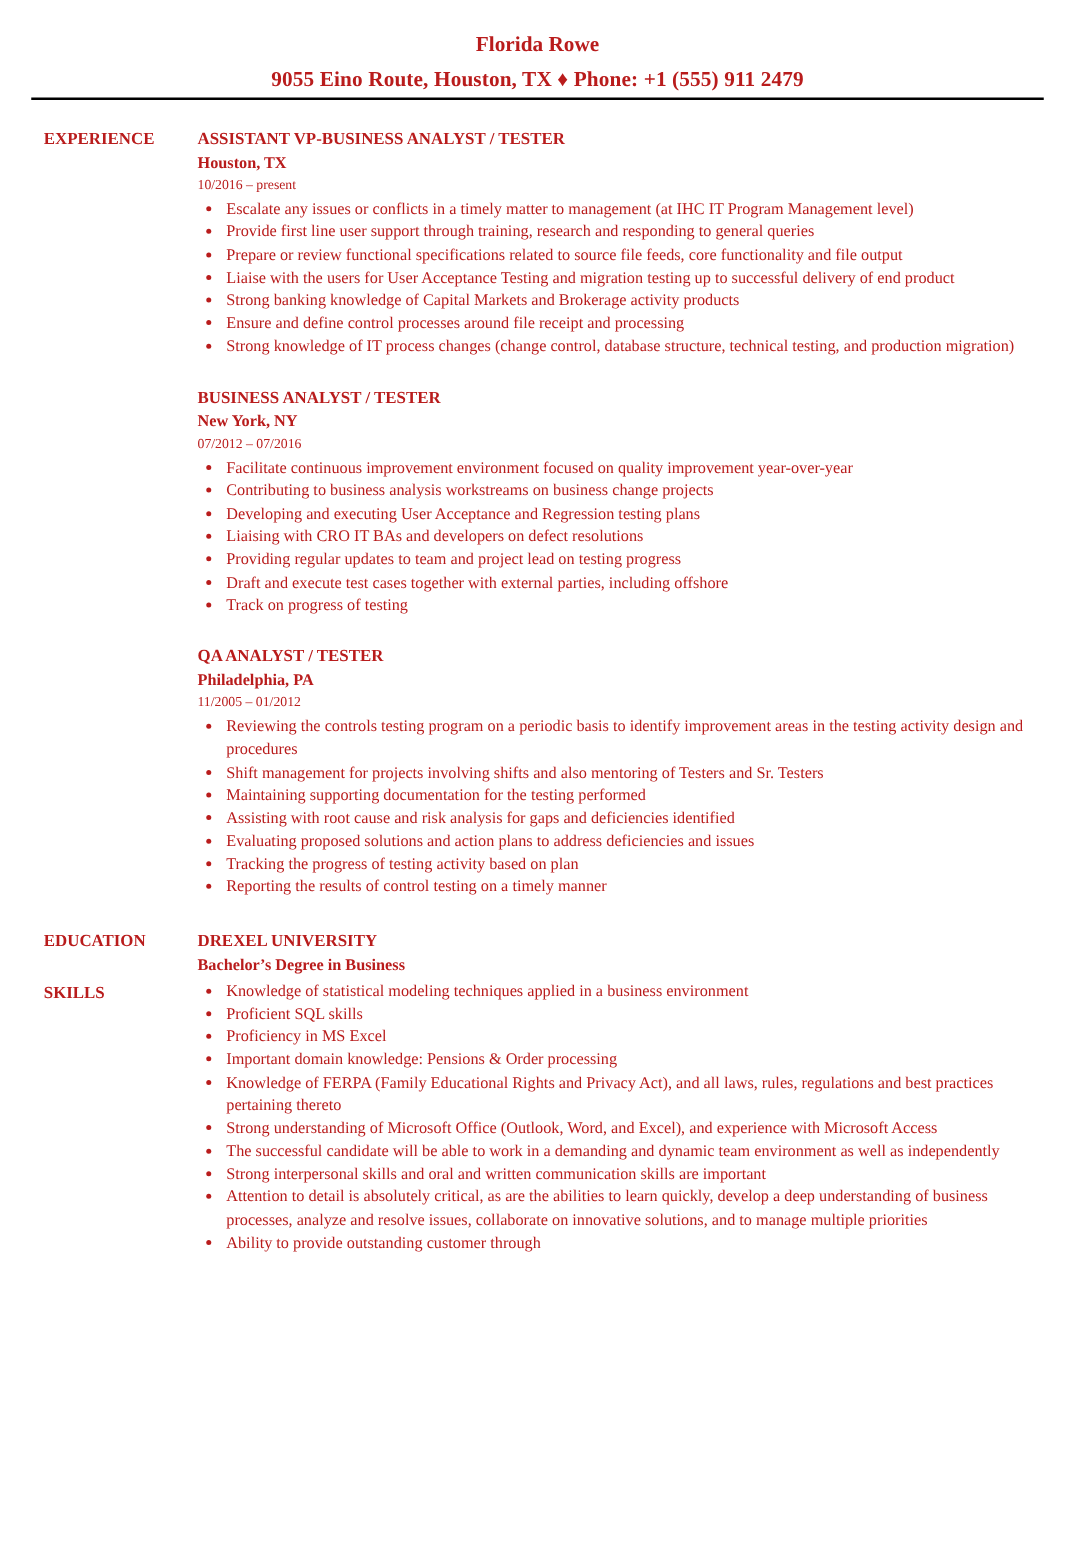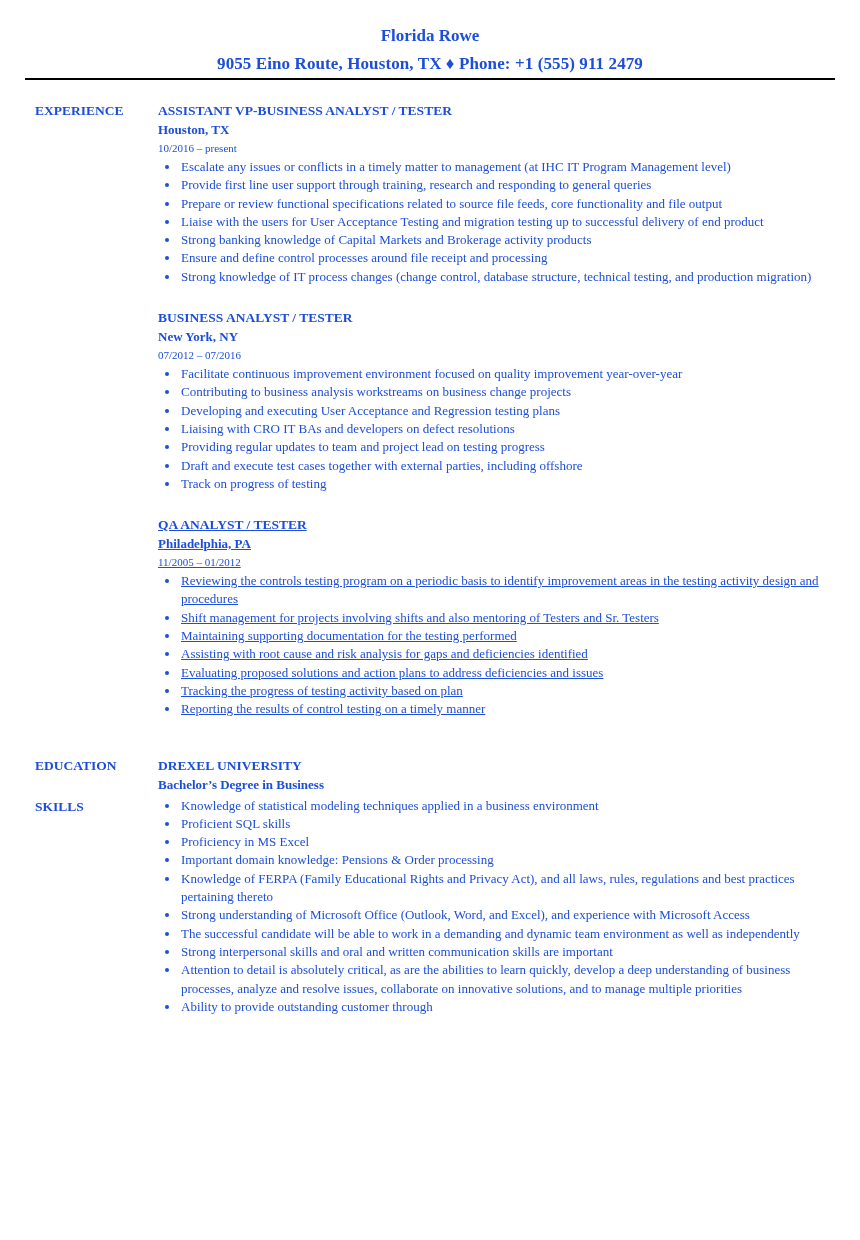--- a/index.html
+++ b/index.html
@@ -2,21 +2,21 @@
 <html><head>
 <meta charset="utf-8">
 <style>
   * { margin: 0; padding: 0; box-sizing: border-box; }
   html, body { background: #e8e8e8; }
   .page {
     width: 860px;
     height: 1240px;
     margin: 0 auto;
     background: #ffffff;
-    color: #1d4ed8;
+    color: #b91c1c;
     font-family: "Liberation Serif", "DejaVu Serif", serif;
     font-size: 13px;
     overflow: hidden;
   }
   
   .header { text-align: center; padding-top: 25px; }
   .name {
     font-size: 17px;
     font-weight: bold;
     line-height: 21px;
@@ -42,21 +42,21 @@
   .section-label {
     font-size: 13.5px;
     font-weight: bold;
     line-height: 19px;
   }
   .section-experience { margin-top: 21px; }
   .section-education  { margin-top: 24px; }
   .section-skills     { margin-top: 3px; }
   
   .job { margin-bottom: 22px; }
-  .job:last-child { margin-bottom: 13px; text-decoration: underline; }
+  .job:last-child { margin-bottom: 0; }
   .job-title {
     font-size: 13.5px;
     font-weight: bold;
     line-height: 19px;
   }
   .job-location {
     font-size: 13px;
     font-weight: bold;
     line-height: 19px;
   }

